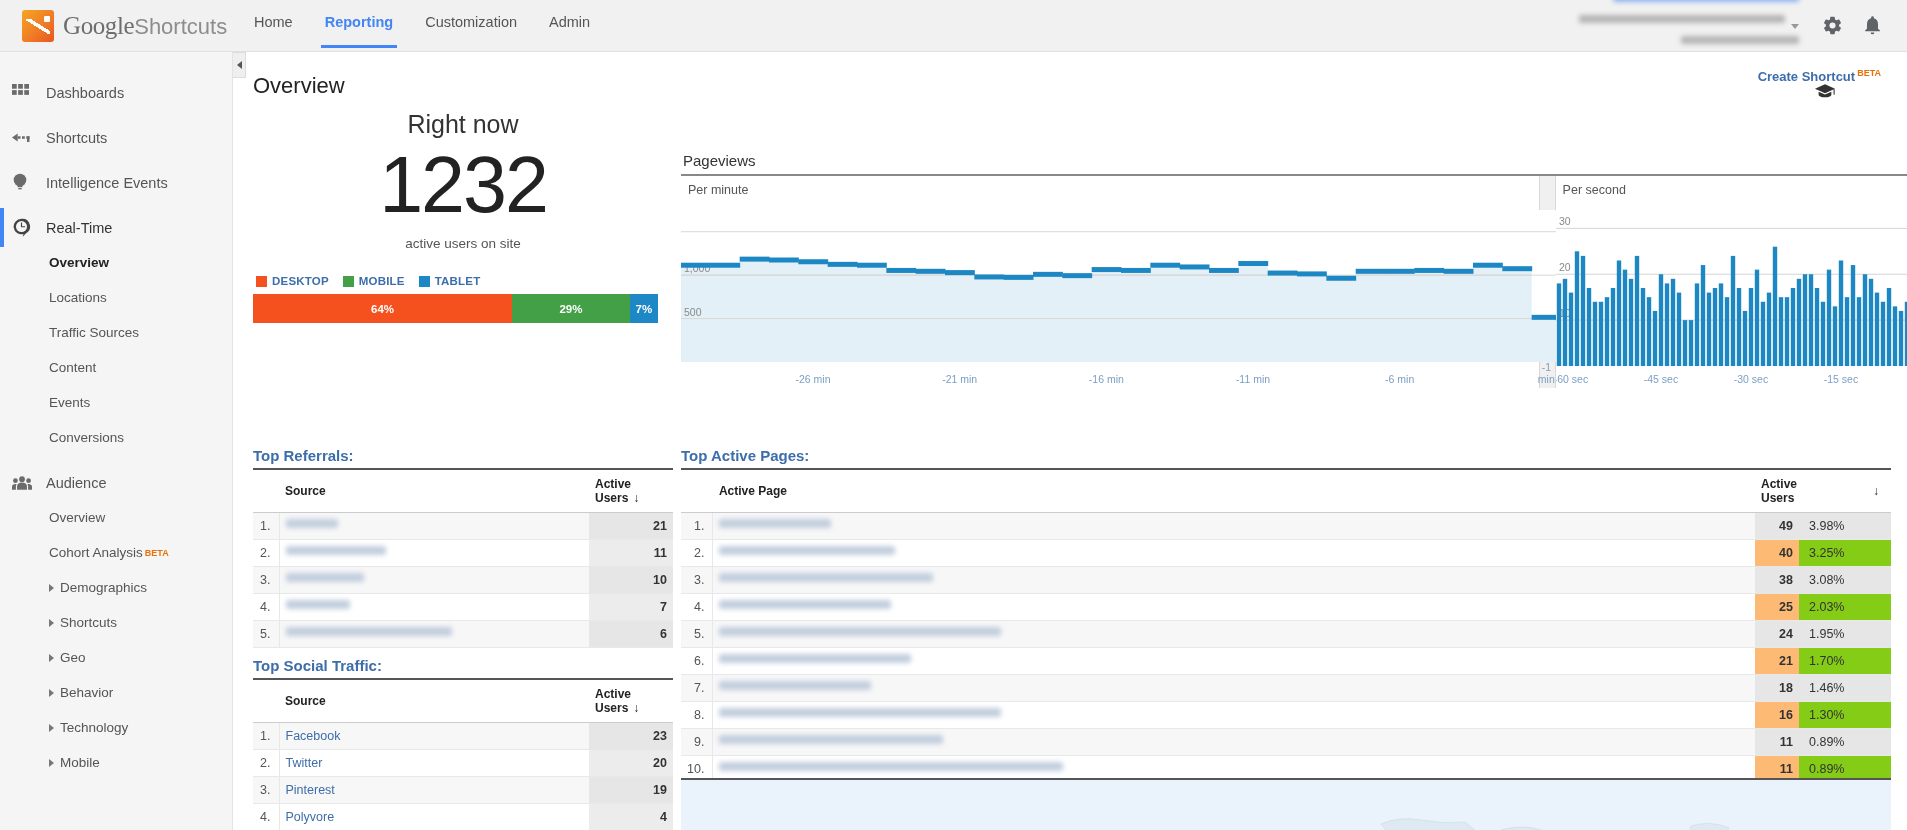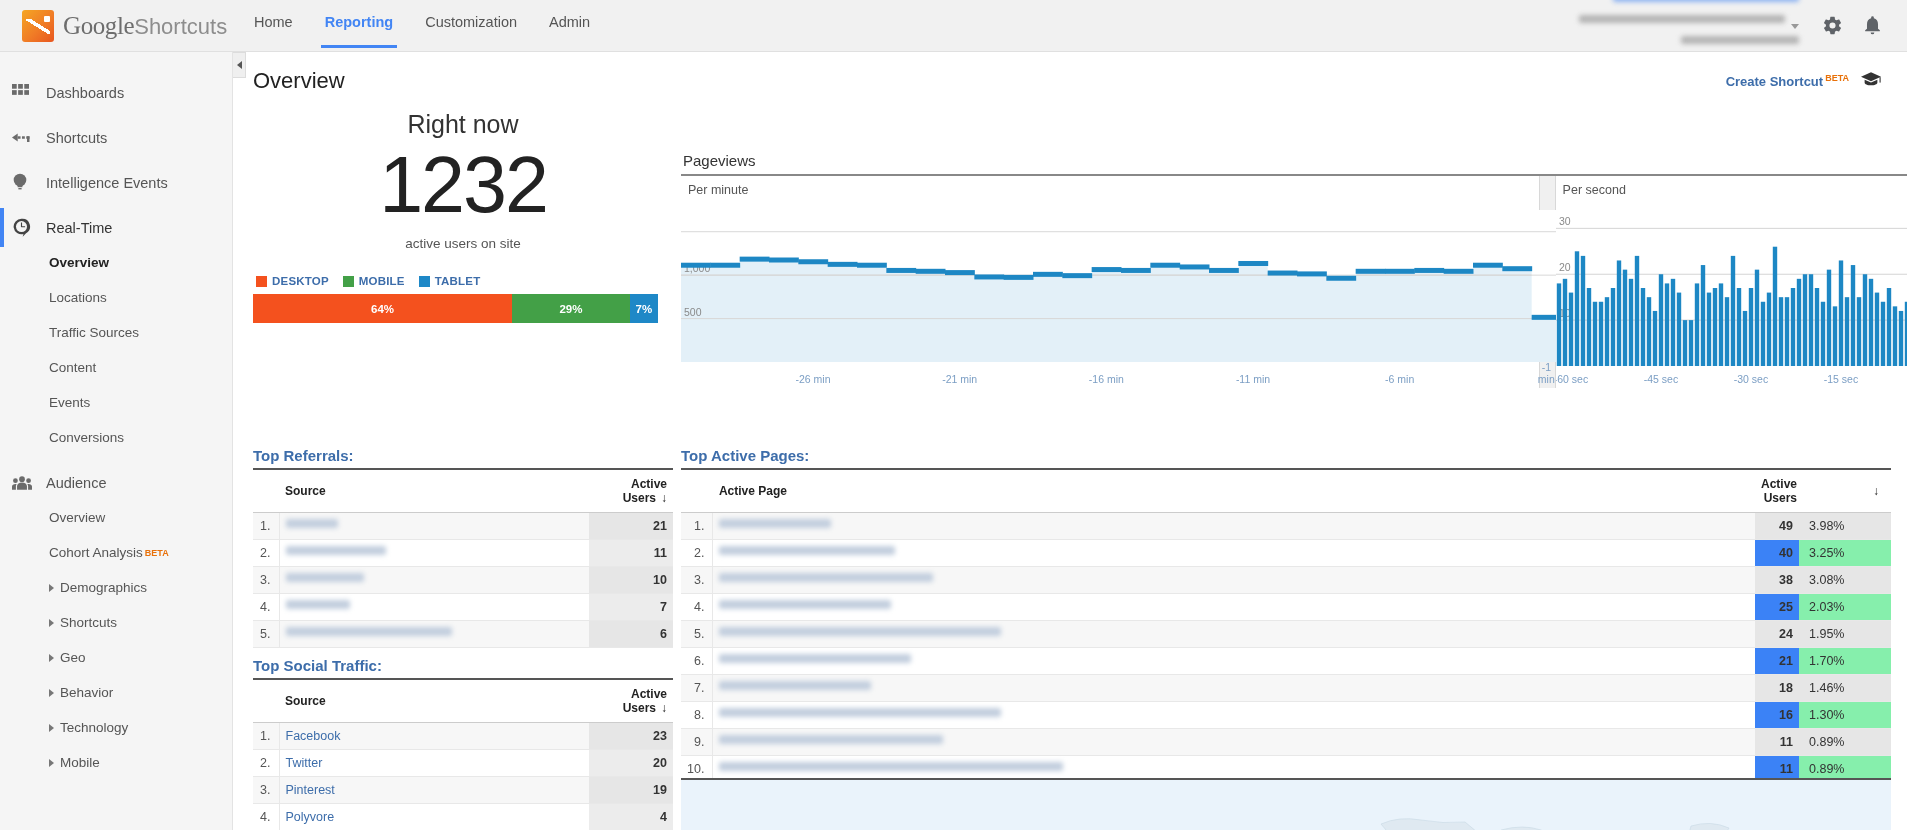--- a/index.html
+++ b/index.html
@@ -111,21 +111,21 @@
     position: absolute; left: 233px; top: 52px; width: 13px; height: 26px;
     background: #efefef; border: 1px solid #dcdcdc; border-left: none;
     display: flex; align-items: center; justify-content: center; cursor: pointer; z-index: 5;
   }
   .collapse-tab i { width:0;height:0;border-top:4px solid transparent;border-bottom:4px solid transparent;border-right:5px solid #555; }
 
   
   .content { position: absolute; top: 52px; left: 234px; width: 1673px; height: 778px; background:#fff; overflow:hidden;}
   .page-head { display: flex; align-items: center; padding: 16px 26px 0 19px; }
   .page-title { font-size: 22px; color: #222; font-weight: normal; margin:0; }
-  .head-right { margin-left: auto; display:flex; align-items:center; }
+  .head-right { margin-left: auto; display:flex; align-items:center;flex-direction:column; }
   .create-shortcut { color:#3d6daa; font-size:13px; font-weight:bold; cursor:pointer; }
   .cap-icon { margin-left: 12px; cursor:pointer; }
 
   
   .rightnow {
     position:absolute; left: 19px; top: 58px; width: 420px;
   }
   .rn-title { text-align:center; font-size: 25px; color:#333; font-weight: normal; }
   .rn-number { text-align:center; font-size: 79px; color:#222; line-height: 1.0; margin-top: 6px; letter-spacing: -2px;}
   .rn-sub { text-align:center; font-size: 13.5px; color:#555; margin-top: 12px; }
@@ -135,21 +135,21 @@
   .rn-bar { display:flex; height: 29px; margin-top: 7px; width: 405px; }
   .rn-seg { color:#fff; font-size: 11.5px; font-weight:bold; display:flex; align-items:center; justify-content:center; }
 
   
   .sect-title { color:#3d6daa; font-size:15px; font-weight:bold; margin:0 0 4px 0; }
   .gtable { width:100%; border-collapse: collapse; border-top:2px solid #555; font-size:12.5px; }
   .gtable th {
     font-size: 12px; color:#222; font-weight:bold; text-align:left;
     padding: 7px 6px; border-bottom:1px solid #ccc; background:#fff;
   }
-  .gtable th.num { text-align:right; }
+  .gtable th.num { text-align:left; }
   .gtable td { padding: 6px 6px; color:#333; border-bottom:1px solid #e8e8e8; }
   .gtable td.idx { width: 26px; text-align:right; color:#555; padding-right:8px; border-right:1px solid #e8e8e8;}
   .gtable td.num { text-align:right; font-weight:bold; background:#ececec; width:84px; }
   .gtable tbody tr:nth-child(odd) td { background:#f7f7f7; }
   .gtable tbody tr:nth-child(odd) td.num { background:#e6e6e6; }
   .gtable a { color:#3d6daa; text-decoration:none; cursor:pointer; }
   .sortarrow { margin-left:5px; font-weight:bold; }
 
   .blurcell { display:inline-block; height:9px; border-radius:2px; background:#c2cede; filter: blur(2.4px); }
 
@@ -164,22 +164,22 @@
   .chart-box { position:relative; border-right:1px solid #d8d8d8; }
   .chart-label { position:absolute; left:7px; top:7px; font-size:12.5px; color:#555; z-index:3;}
   .chart-plot { position:absolute; left:0; right:0; bottom:0; }
   .pv-next {
     width:16px; background:#f0f0f0; border-right:1px solid #d8d8d8; display:flex;
     align-items:center; justify-content:center; cursor:pointer; color:#555; font-size:15px; font-weight:bold;
   }
 
   
   .blk-pages { position:absolute; left:447px; top:395px; width:1210px; }
-  .blk-pages .gtable td.num { width:42px; background:#3b82f6; }
-  .blk-pages .gtable td.pct { width:92px; text-align:left; background:#86efac; font-weight:normal; padding-left:10px;}
+  .blk-pages .gtable td.num { width:42px; background:#fdba74; }
+  .blk-pages .gtable td.pct { width:92px; text-align:left; background:#84cc16; font-weight:normal; padding-left:10px;}
   .blk-pages .gtable tbody tr:nth-child(odd) td.pct { background:#e6e6e6; }
   .blk-locations { position:absolute; left:447px; top:726px; width:1210px; }
   .map-area { height:60px; background:#eaf3fb; border-top:2px solid #555; position:relative; overflow:hidden;}
 </style>
 </head>
 <body>
 
 <div class="topbar">
   <div class="brand">
     <div class="brand-logo"></div>

